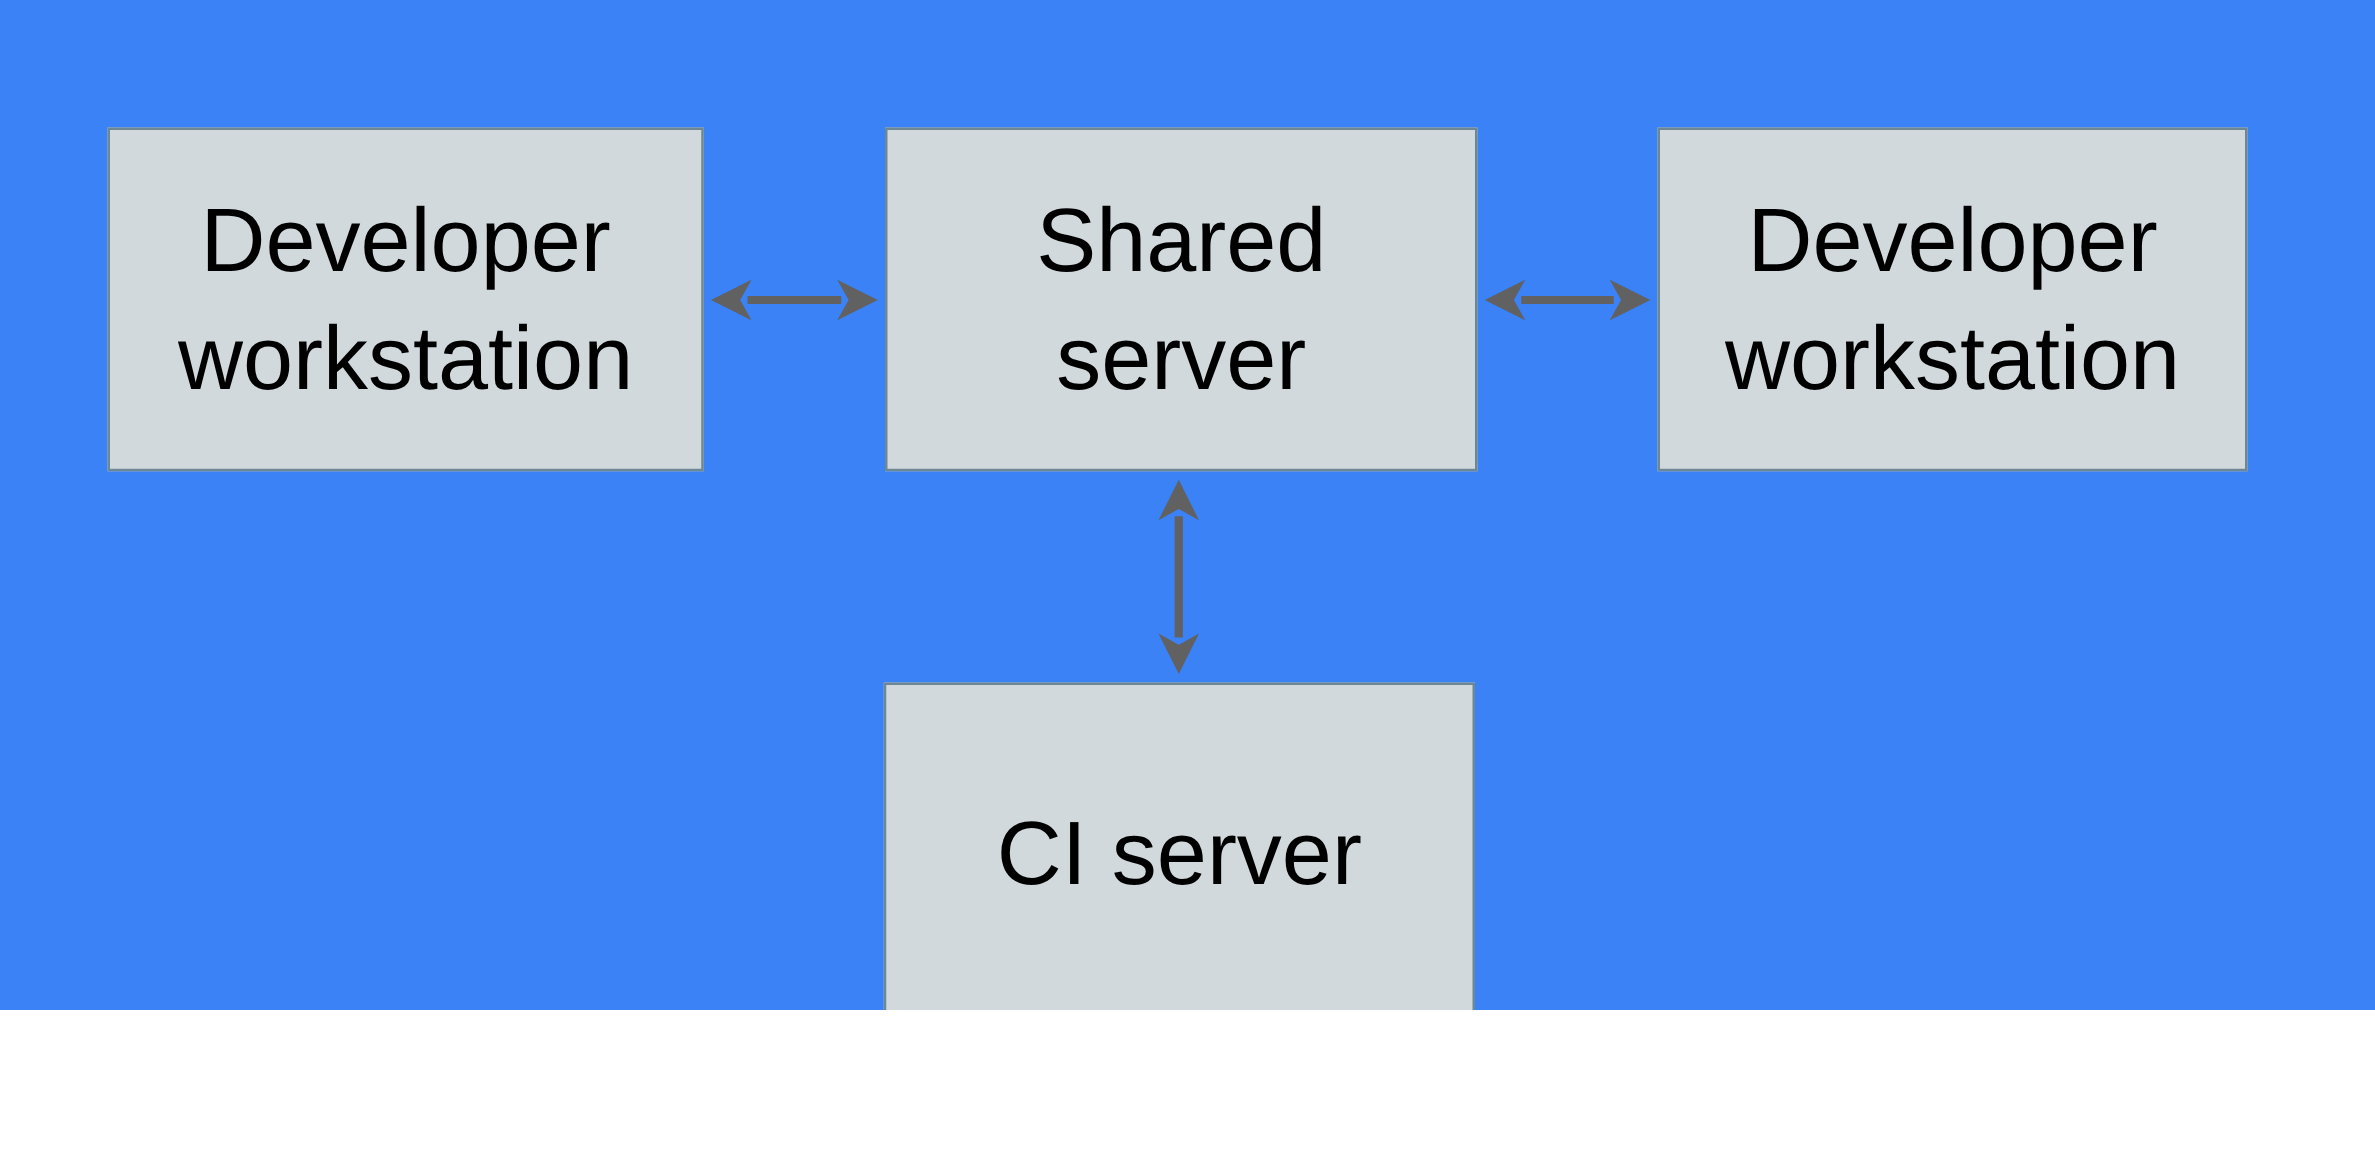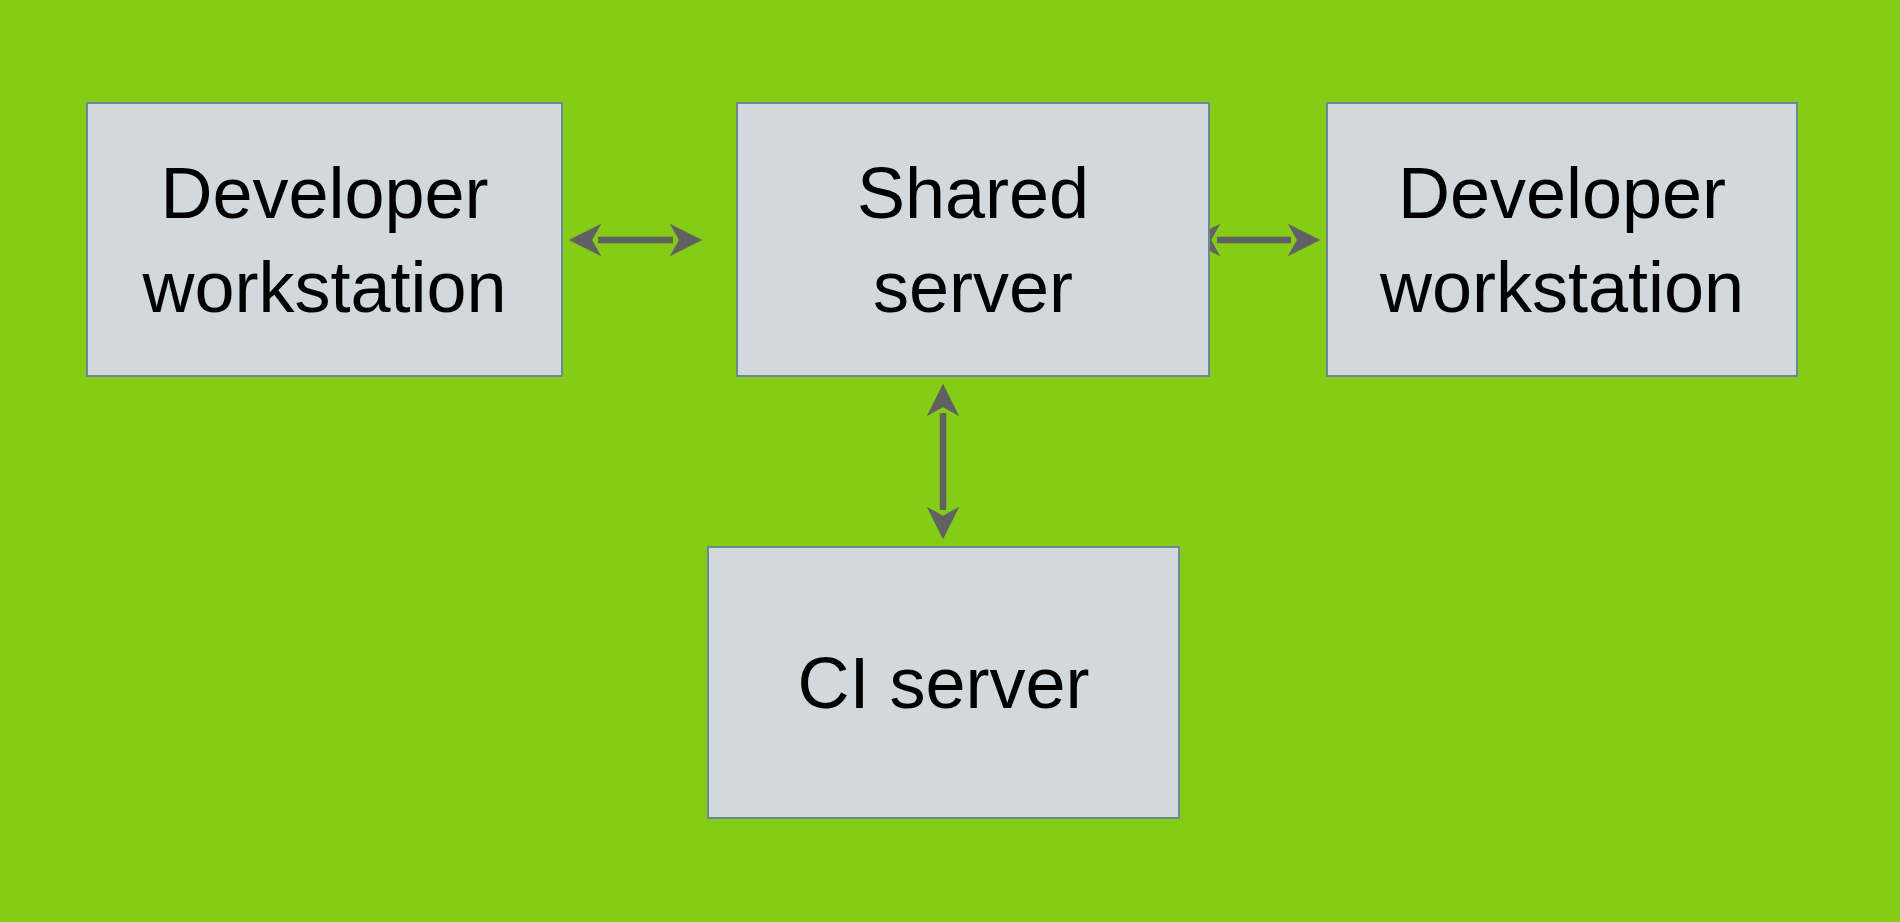--- a/index.html
+++ b/index.html
@@ -3,22 +3,22 @@
 <meta charset="utf-8">
 <style>
   html, body {
     margin: 0;
     padding: 0;
     background: #ffffff;
   }
   .canvas {
     position: relative;
     width: 1900px;
-    height: 922px;
-    background: #84cc16;
+    height: 808px;
+    background: #3b82f6;
     overflow: hidden;
     font-family: "Liberation Sans", sans-serif;
   }
   .arrows {
     position: absolute;
     left: 0;
     top: 0;
     width: 1900px;
     height: 922px;
     pointer-events: none;
@@ -36,21 +36,21 @@
     color: #000000;
     font-size: 72px;
     line-height: 94px;
     font-weight: 400;
   }
   .node span {
     display: block;
     white-space: nowrap;
   }
   .node-dev-left   { left: 86px;   top: 102px; width: 477px; height: 275px; }
-  .node-cache      { left: 736px;  top: 102px; width: 474px; height: 275px; }
+  .node-cache      { left: 708px;  top: 102px; width: 474px; height: 275px; }
   .node-dev-right  { left: 1326px; top: 102px; width: 472px; height: 275px; }
   .node-ci         { left: 707px;  top: 546px; width: 473px; height: 273px; }
 </style>
 </head>
 <body>
 
 <div class="canvas">
 
   <svg class="arrows" viewBox="0 0 1900 922" xmlns="http://www.w3.org/2000/svg">
     <defs>

